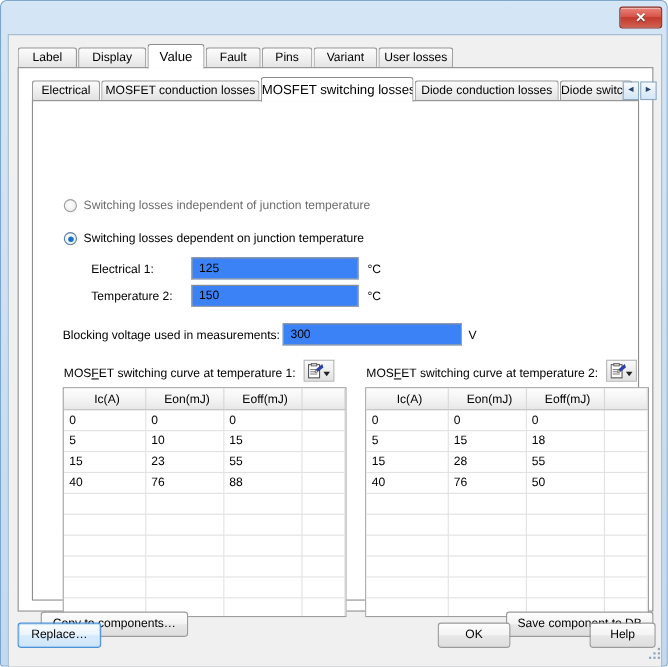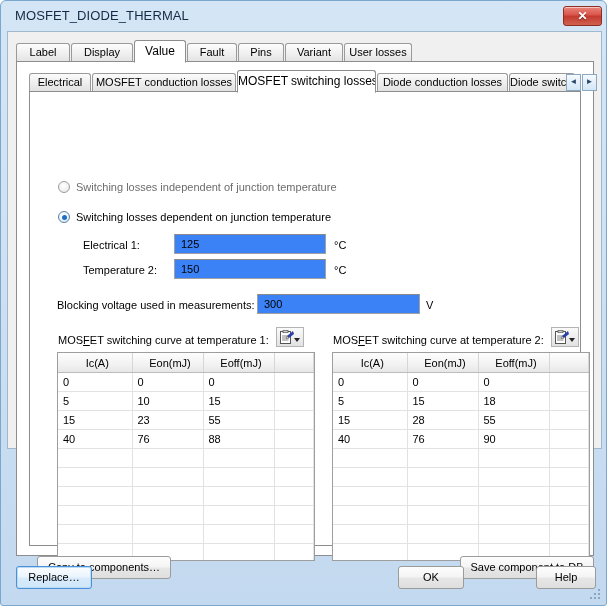--- a/index.html
+++ b/index.html
@@ -60,21 +60,21 @@
     color: #ffffff;
     font-size: 12px;
     font-weight: bold;
     text-shadow: 0 1px 1px rgba(0,0,0,.5);
   }
 
   
   #client {
     position: absolute;
     left: 6px; top: 30px;
-    width: 595px; height: 418px;
+    width: 595px; height: 576px;
     box-sizing: border-box;
     background: #f0f0f0;
     border: 1px solid #9fb8ce;
   }
 
   
   #outer-tabstrip {
     position: absolute;
     left: 8px; top: 8px;
     width: 578px; height: 22px;
@@ -326,21 +326,20 @@
     background: #8aa6c0;
     display: block;
   }
 </style>
 </head>
 <body>
 
 <div id="window">
 
   <div id="titlebar">
-    <div id="title-text">MOSFET_DIODE_THERMAL</div>
     <div id="close-btn">
       <span class="x">✕</span>
     </div>
   </div>
 
   <div id="client">
 
     <div id="outer-tabstrip">
       <div class="otab" style="left:0px;   width:54px;">Label</div>
       <div class="otab" style="left:55px;  width:62px;">Display</div>
@@ -531,21 +530,21 @@
                 </tr>
                 <tr>
                   <td>15</td>
                   <td>28</td>
                   <td>55</td>
                   <td></td>
                 </tr>
                 <tr>
                   <td>40</td>
                   <td>76</td>
-                  <td>90</td>
+                  <td>50</td>
                   <td></td>
                 </tr>
                 <tr>
                   <td>&nbsp;</td>
                   <td>&nbsp;</td>
                   <td>&nbsp;</td>
                   <td>&nbsp;</td>
                 </tr>
                 <tr>
                   <td>&nbsp;</td>

